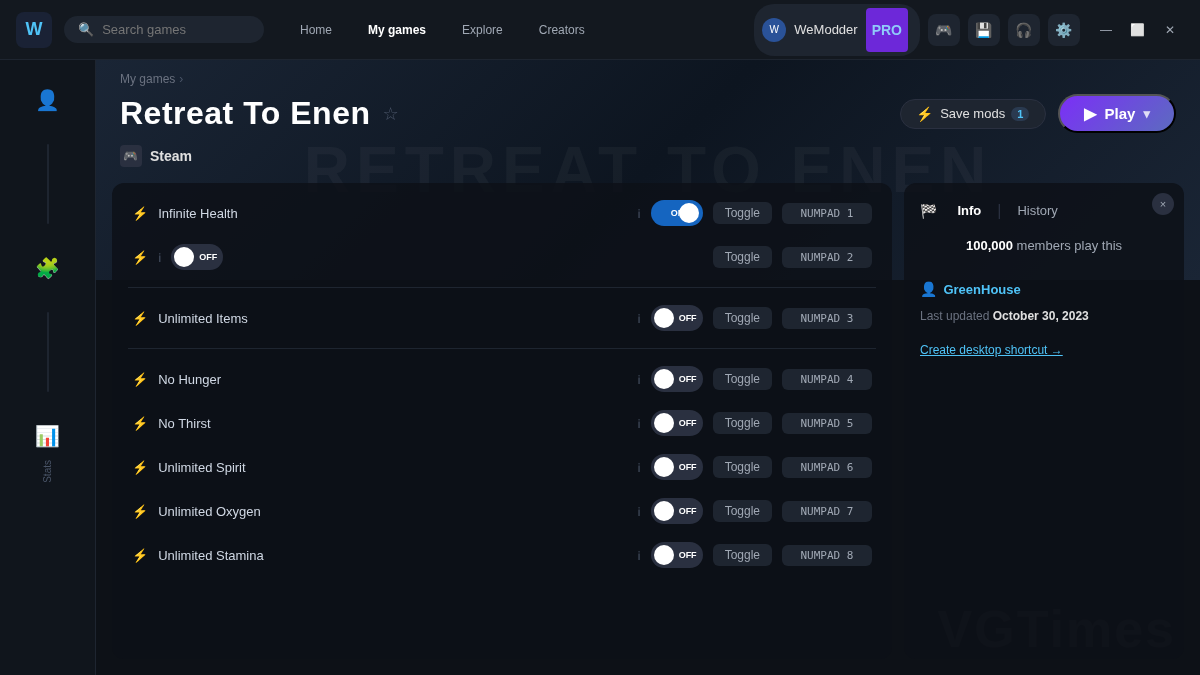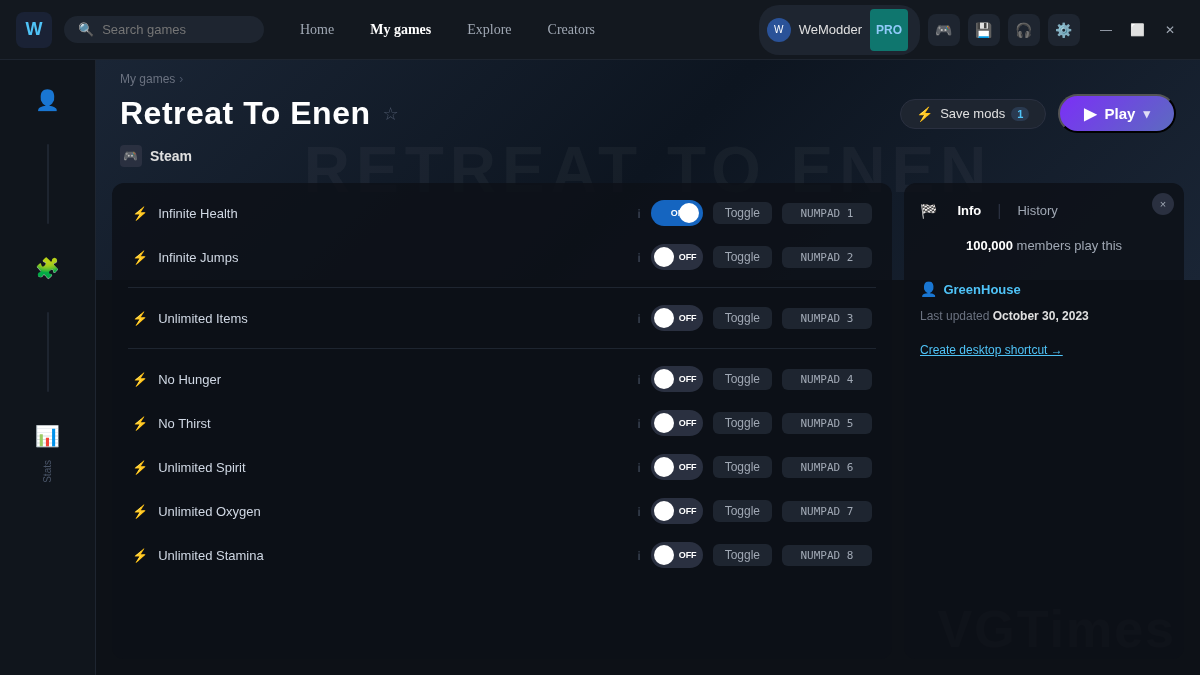--- a/index.html
+++ b/index.html
@@ -56,25 +56,24 @@
     }
     .search-icon { color: #6b7280; font-size: 13px; }
     .nav-links {
       display: flex;
       align-items: center;
       gap: 4px;
       margin-left: 8px;
     }
     .nav-link {
       padding: 6px 16px;
-      font-size: 14px;
+      font-size: 12px;
       color: #a0a8b4;
       cursor: pointer;
       border-radius: 6px;
-      font-family: Liberation Serif, serif;
     }
     .nav-link.active {
       color: #ffffff;
       font-weight: 600;
     }
     .header-right {
       display: flex;
       align-items: center;
       gap: 8px;
       margin-left: auto;
@@ -93,23 +92,23 @@
       background: #2a5298;
       border-radius: 50%;
       display: flex;
       align-items: center;
       justify-content: center;
       font-size: 10px;
       color: #fff;
     }
     .user-name { font-size: 13px; color: #e0e0e0; }
     .pro-badge {
-      background: #0f766e;
+      background: #6d28d9;
       color: #90caf9;
-      font-size: 12px;
+      font-size: 14px;
       font-weight: bold;
       padding: 14px 6px;
       border-radius: 4px;
       text-transform: uppercase;
     }
     .header-icon-btn {
       width: 32px;
       height: 32px;
       background: #1e2530;
       border-radius: 8px;
@@ -581,21 +580,20 @@
               <span class="mod-info-icon">ℹ</span>
               <div class="toggle-switch on">
                 <div class="toggle-knob"></div>
                 <span class="toggle-text">ON</span>
               </div>
               <div class="toggle-btn">Toggle</div>
               <div class="numpad-badge">NUMPAD 1</div>
             </div>
             <div class="mod-row">
               <span class="bolt-icon">⚡</span>
-              <span class="mod-name">Infinite Jumps</span>
               <span class="mod-info-icon">ℹ</span>
               <div class="toggle-switch off">
                 <div class="toggle-knob"></div>
                 <span class="toggle-text">OFF</span>
               </div>
               <div class="toggle-btn">Toggle</div>
               <div class="numpad-badge">NUMPAD 2</div>
             </div>
             <div class="mod-separator"></div>
             <div class="mod-row">

